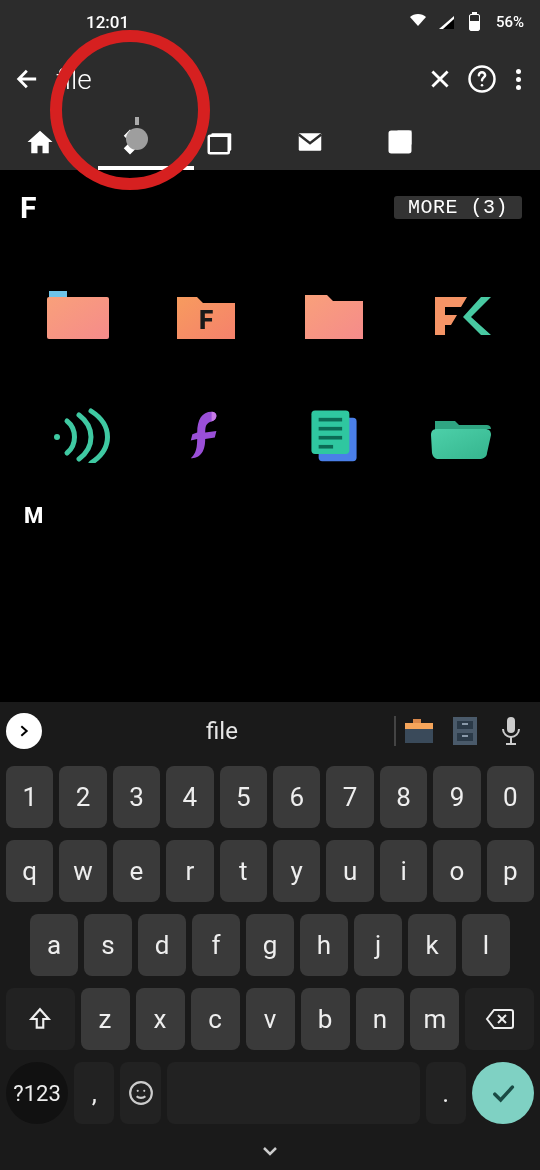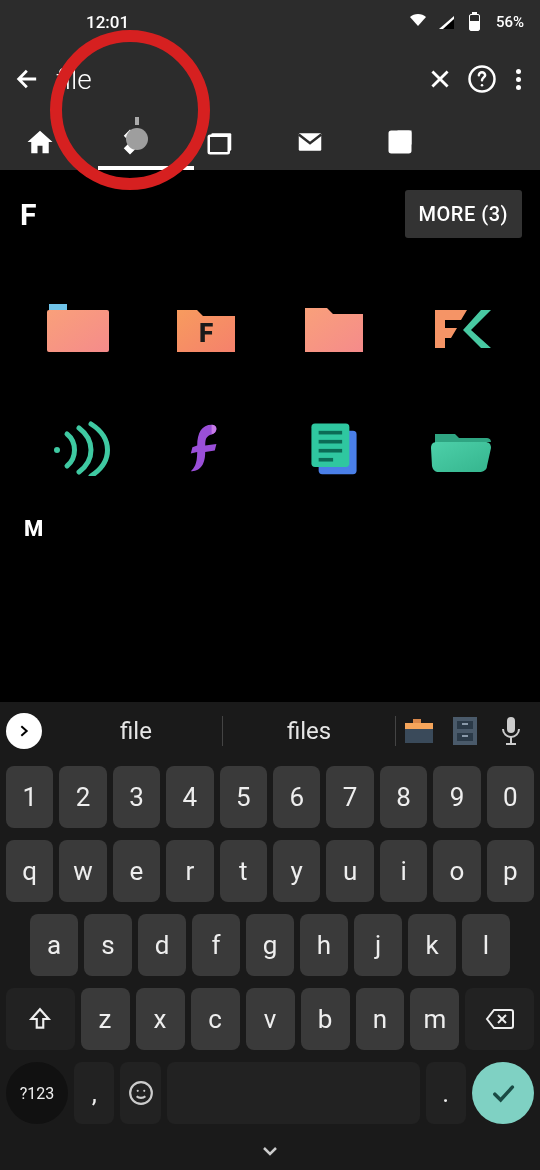--- a/index.html
+++ b/index.html
@@ -32,21 +32,21 @@
     
     .tabs { height:56px; background:#2c2c2c; display:flex; align-items:center; padding-left:20px; gap:50px; }
     .tab { width:40px; display:flex; justify-content:center; }
     .tab svg{width:30px;height:30px;fill:#fff;}
     .tab.active{ position:relative;}
     .tab-underline{position:absolute;left:98px;top:166px;width:96px;height:4px;background:#fff;}
 
     
     .section-header { display:flex; align-items:center; justify-content:space-between; padding:20px 18px 10px 20px; }
     .section-letter { font-size:30px; font-weight:700; }
-    .more-btn { background:#333; padding:12px 14px; border-radius:3px; font-size:20px; font-weight:500; letter-spacing:.5px;}
+    .more-btn { background:#333; padding:0 14px; border-radius:3px; font-size:20px; font-weight:500; letter-spacing:.5px;font-family:Liberation Mono, monospace;}
     .grid { display:grid; grid-template-columns:repeat(4,1fr); gap:40px 20px; padding:40px 24px 10px 24px; }
     .app { display:flex; align-items:center; justify-content:center; height:80px;}
     .app svg,.app .shape{width:70px;height:56px;}
     .mm { padding:18px 0 0 24px; font-size:22px; font-weight:800; letter-spacing:2px;}
 
     
     .kb { position:absolute; left:0; right:0; bottom:0; background:#1a1a1a; }
     .sugg { height:58px; display:flex; align-items:center; gap:0; padding:0 6px; }
     .sugg-chev{width:36px;height:36px;background:#fff;border-radius:50%;display:flex;align-items:center;justify-content:center;margin-right:8px;}
     .sugg-chev svg{width:16px;height:16px;stroke:#000;fill:none;stroke-width:3;}
@@ -239,21 +239,20 @@
 
 <div class="kb">
   <div class="sugg">
     <div class="sugg-chev">
         <svg viewBox="0 0 24 24">
           <path d="M8 5l8 7-8 7"></path>
         </svg>
       </div>
     <div class="sugg-word">file</div>
     <div class="sugg-sep"></div>
-    <div class="sugg-word">files</div>
     <div class="sugg-sep"></div>
     <div class="sugg-icon">
         <svg width="28" height="24" viewBox="0 0 28 24">
           <rect width="28" height="20" y="4" fill="#3a4a5a"></rect>
           <rect width="28" height="6" y="4" fill="#f5a55b"></rect>
           <rect x="8" width="8" height="4" fill="#d8874a"></rect>
         </svg>
       </div>
     <div class="sugg-icon">
         <svg width="24" height="28" viewBox="0 0 24 28">
@@ -323,21 +322,21 @@
     <div class="key">n</div>
     <div class="key">m</div>
     <div class="key fn wide">
         <svg width="30" height="24" viewBox="0 0 30 24" fill="none" stroke="#eee" stroke-width="2">
           <path d="M9 3h17a2 2 0 012 2v14a2 2 0 01-2 2H9l-7-9z"></path>
           <path d="M13 8l8 8M21 8l-8 8"></path>
         </svg>
       </div>
   </div>
   <div class="krow r5">
-    <div class="key round" style="font-size:16px;">?123</div>
+    <div class="key round" style="font-size:22px;">?123</div>
     <div class="key fn" style="flex:.8">,</div>
     <div class="key fn" style="flex:.8">
         <svg width="26" height="26" viewBox="0 0 24 24" fill="none" stroke="#ccc" stroke-width="2">
           <circle cx="12" cy="12" r="10"></circle>
           <circle cx="9" cy="10" r="1" fill="#ccc" stroke="none"></circle>
           <circle cx="15" cy="10" r="1" fill="#ccc" stroke="none"></circle>
           <path d="M8 15c2 2 6 2 8 0"></path>
         </svg>
       </div>
     <div class="key fn space"></div>

